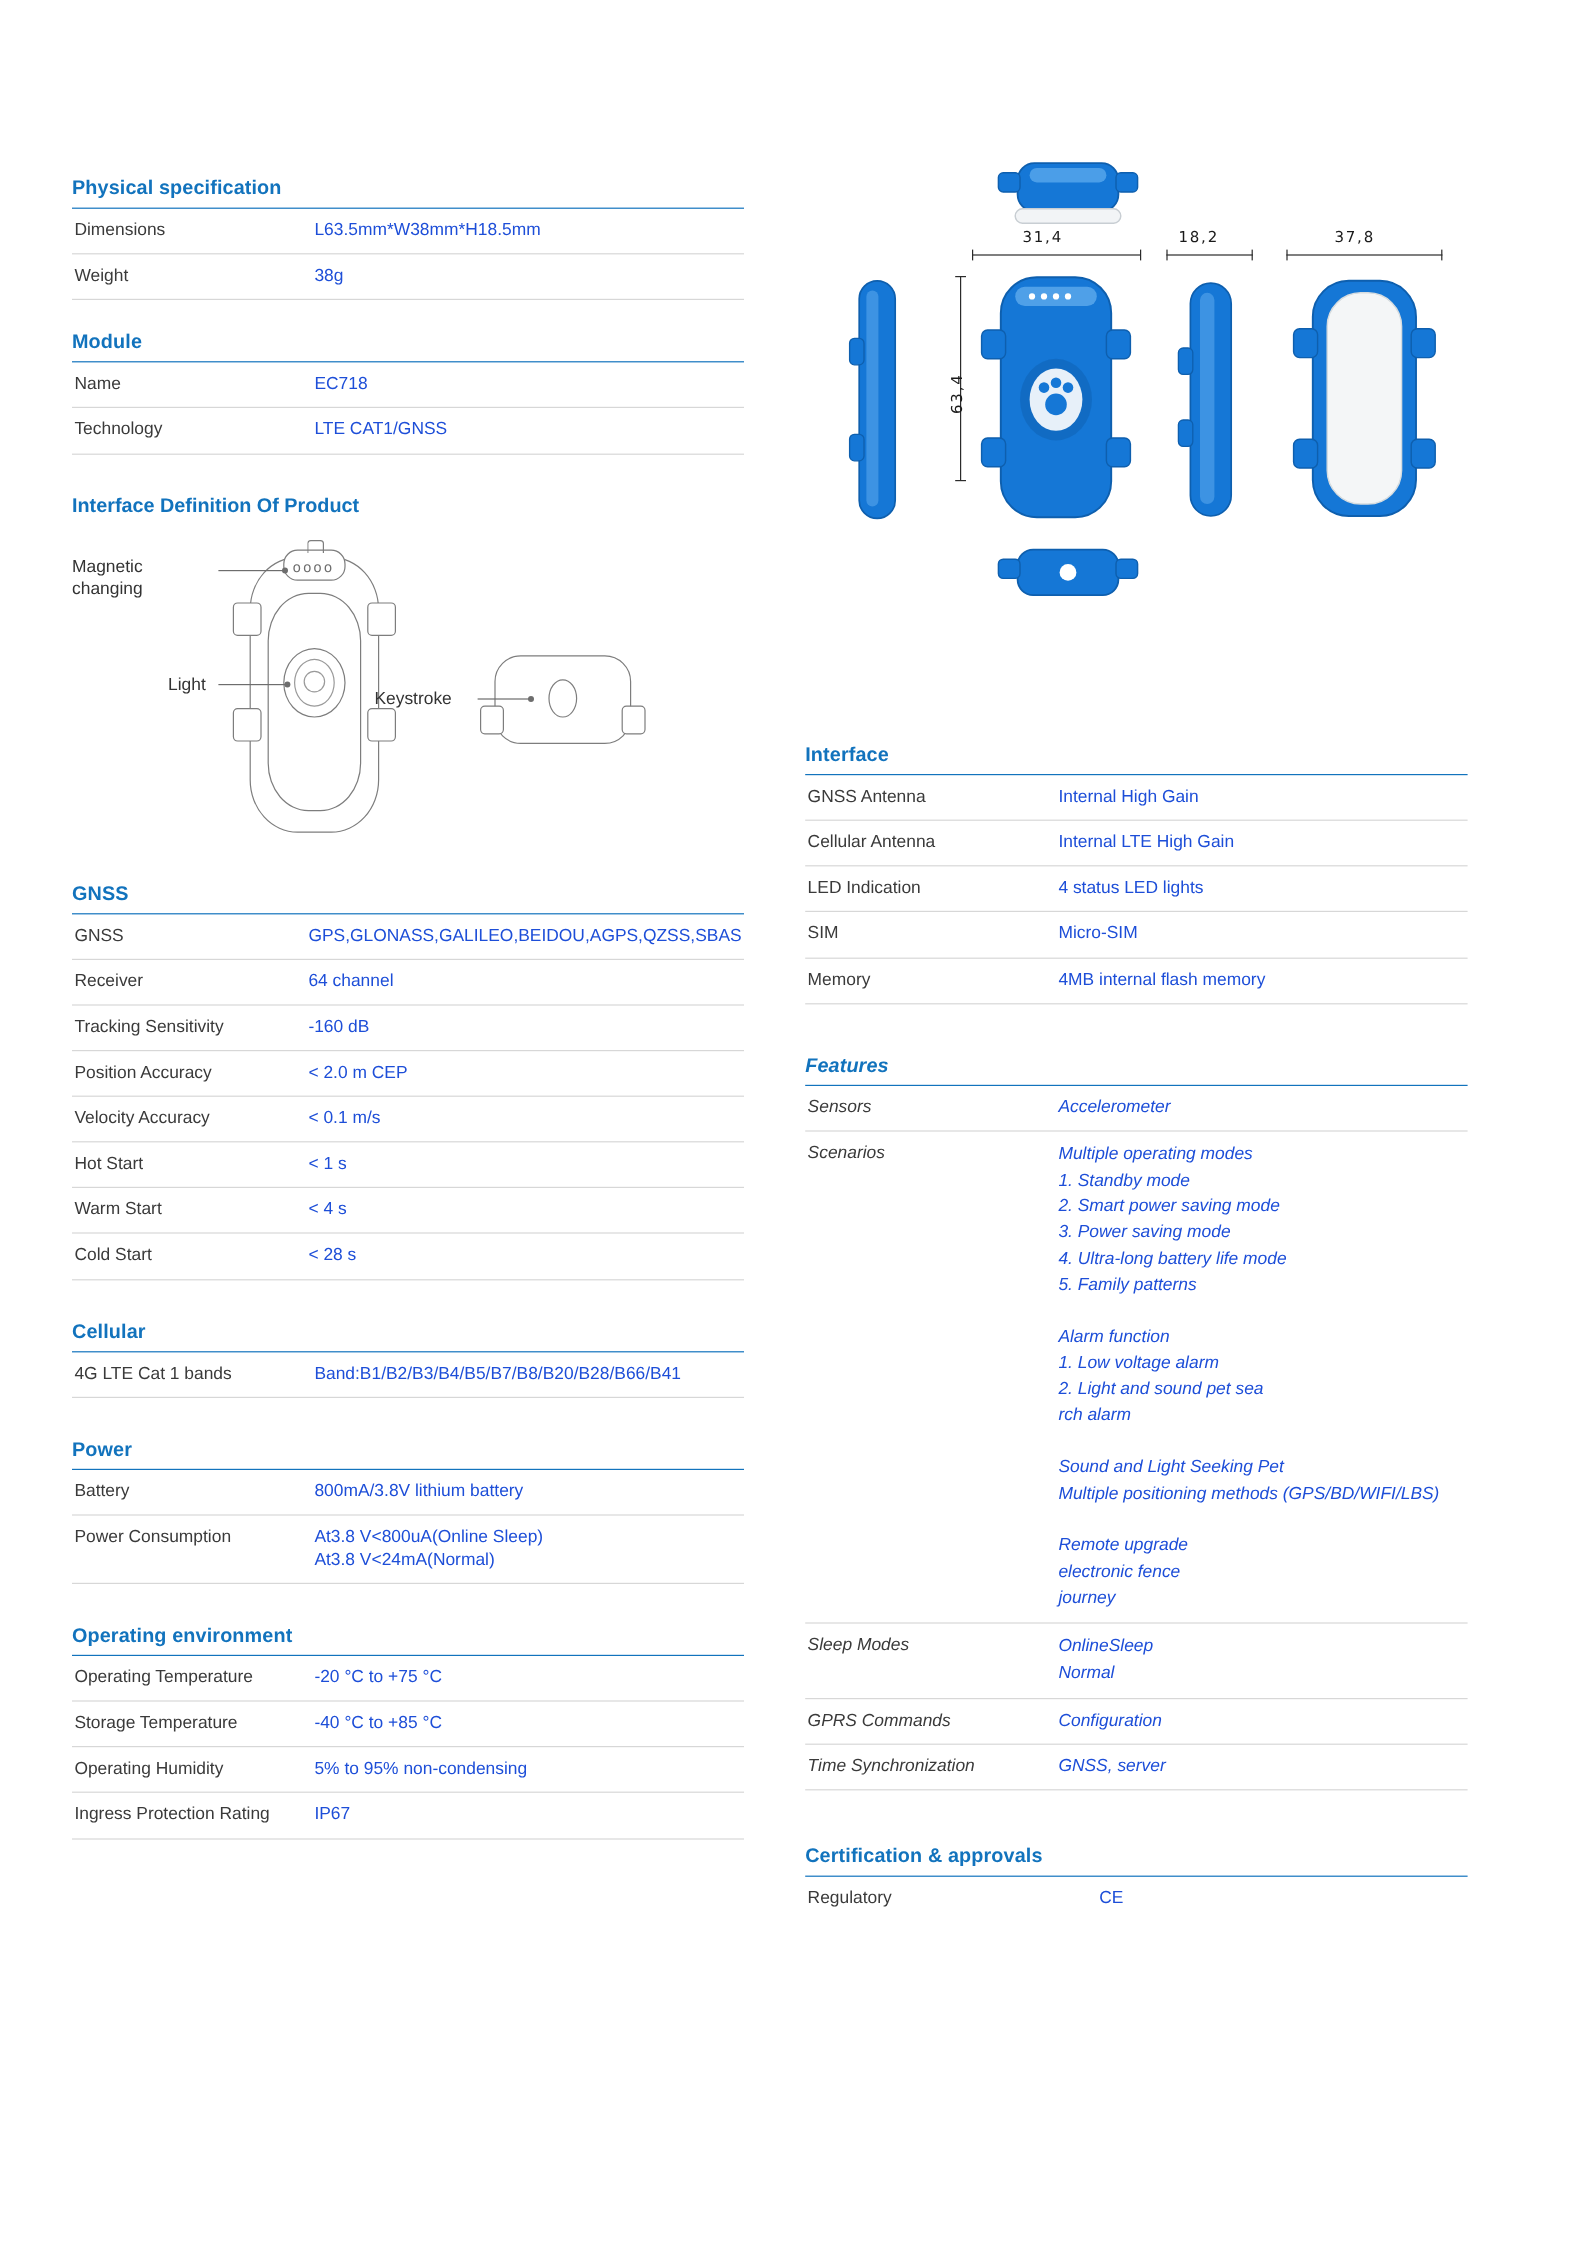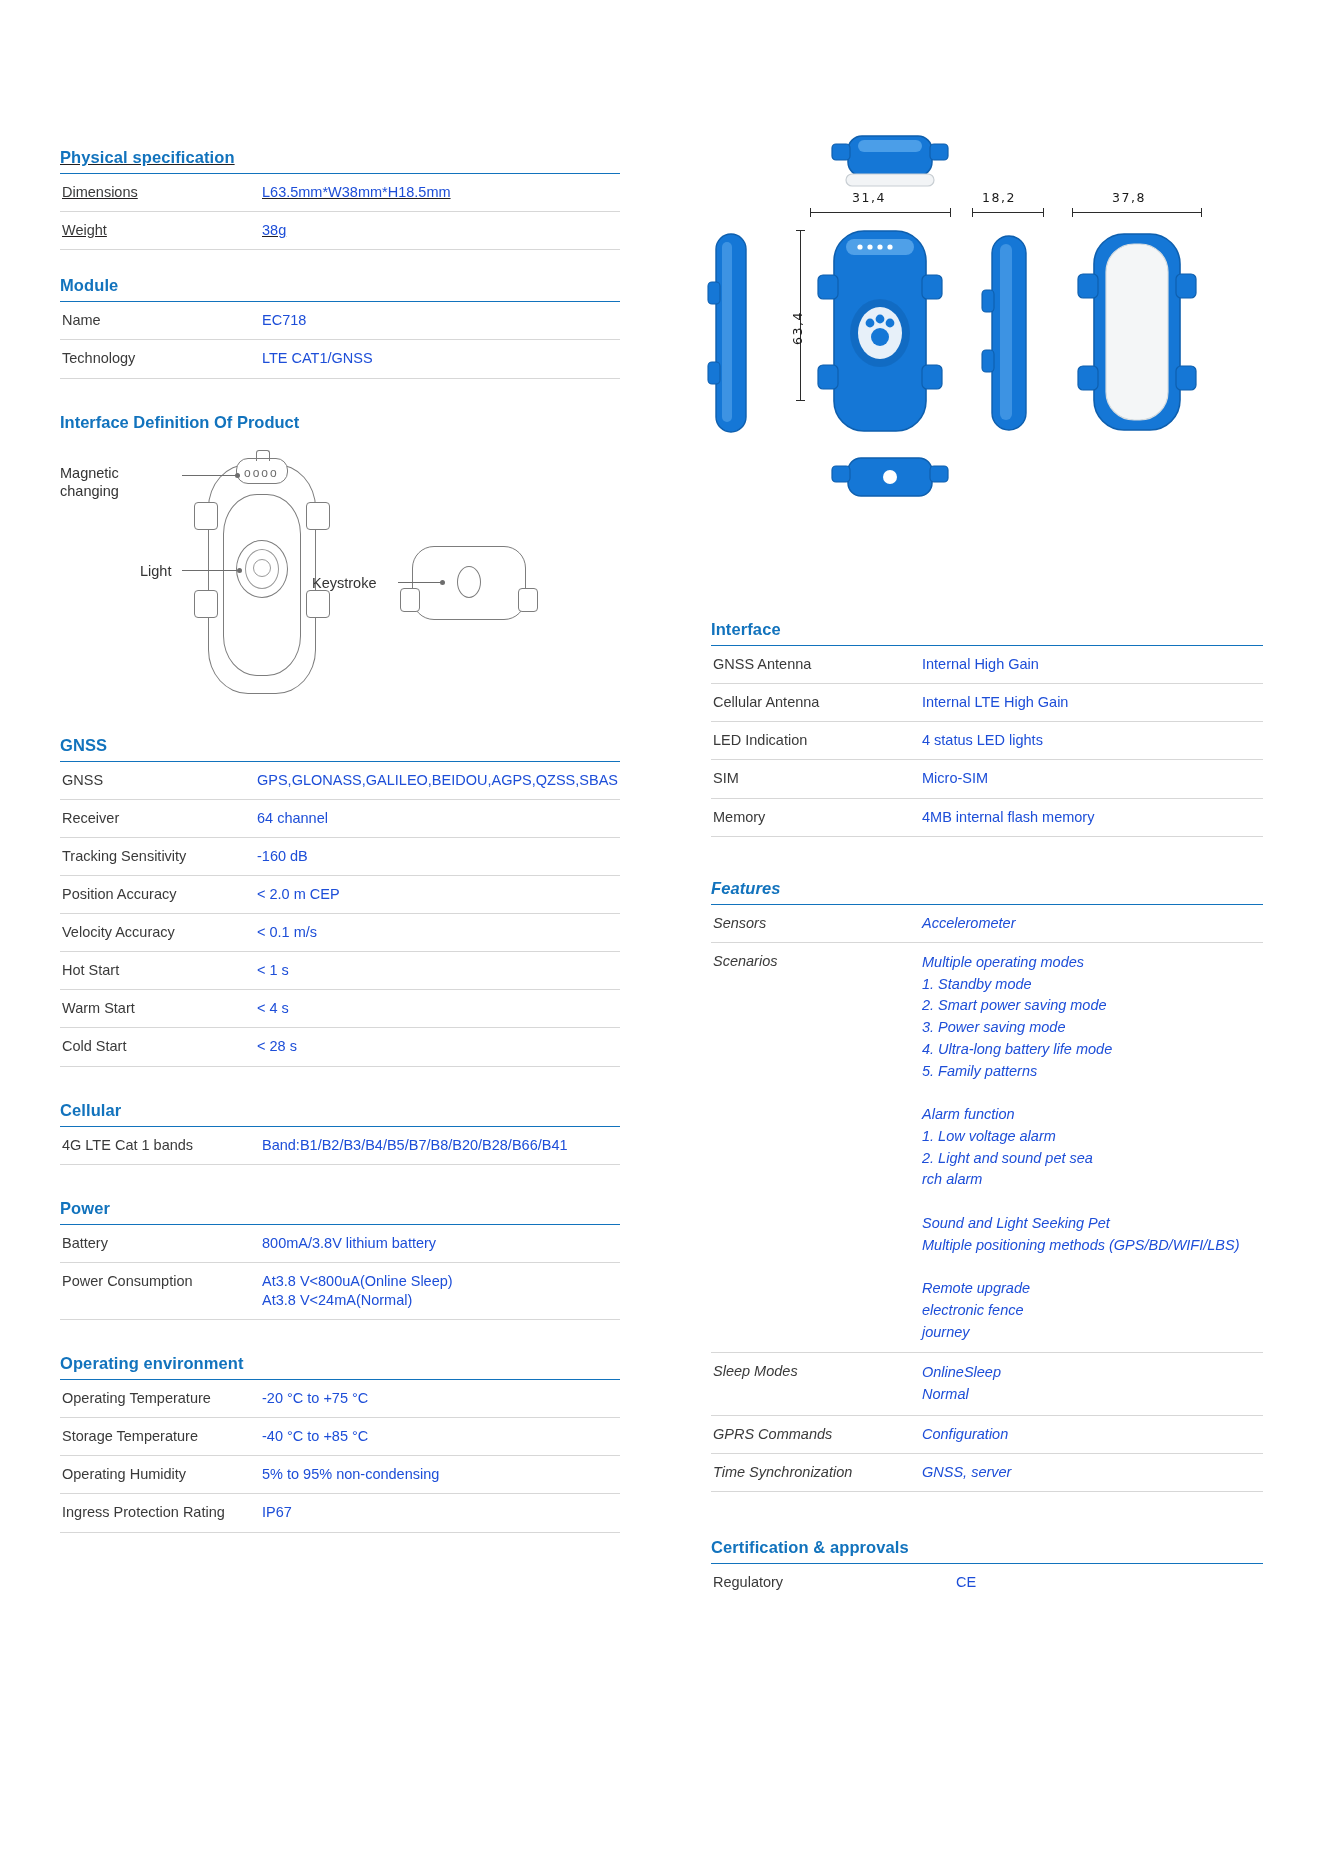--- a/index.html
+++ b/index.html
@@ -22,21 +22,21 @@
     height: 1871px;
   }
   .col-left {
     position: absolute;
     left: 60px;
     top: 148px;
     width: 560px;
   }
   .col-right {
     position: absolute;
-    left: 711px;
+    left: 671px;
     top: 620px;
     width: 552px;
   }
   .section-title {
     color: #1273bd;
     font-size: 16.5px;
     font-weight: bold;
     padding-bottom: 6px;
     border-bottom: 1.6px solid #1273bd;
     margin-bottom: 0px;
@@ -60,21 +60,21 @@
     width: 196px;
     color: #3a3a3a;
     white-space: nowrap;
   }
   .spec-table td.v {
     color: #1d4ed8;
   }
   .block {
     margin-bottom: 34px;
   }
-  .block.tight { margin-bottom: 26px; text-decoration: underline; }
+  .block.tight { margin-bottom: 26px; }
 
   
   .col-right .spec-table td.k { width: 205px; }
 
   .multi {
     white-space: pre-line;
   }
 
   
   .iface-fig {

